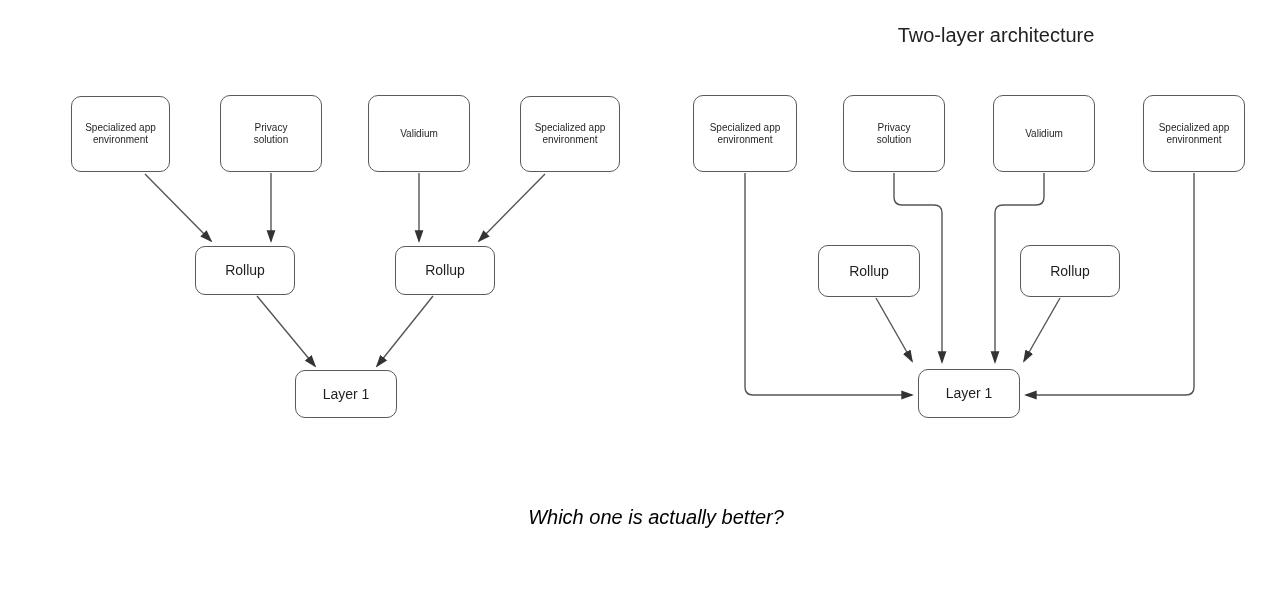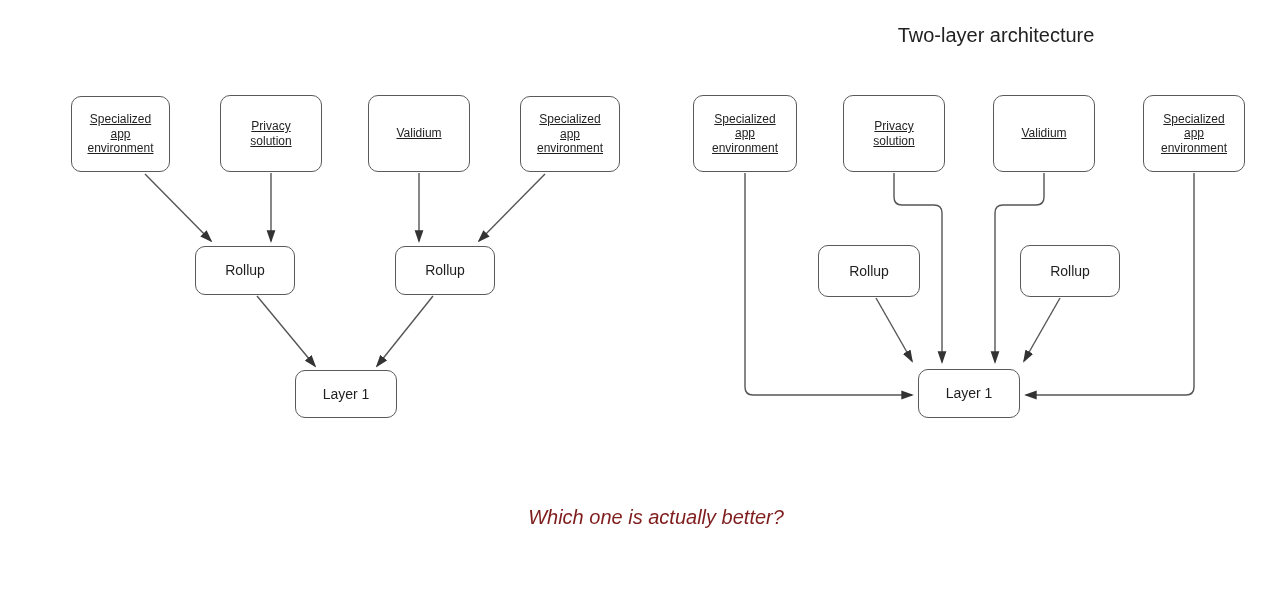--- a/index.html
+++ b/index.html
@@ -12,25 +12,25 @@
     position:absolute;transform:translateX(-50%);
     font-size:20px;color:#212121;white-space:nowrap;
   }
   .node{
     position:absolute;box-sizing:border-box;
     background:#ffffff;border:1.5px solid #5a5a5a;border-radius:10px;
     display:flex;align-items:center;justify-content:center;
     color:#1f1f1f;text-align:center;
   }
   .node .lbl{display:block;line-height:1.2;}
-  .node.small{font-size:12px;text-decoration:underline;}
+  .node.small{font-size:10px;}
   .node.big{font-size:14px;}
   .caption{
     position:absolute;transform:translateX(-50%);
-    font-style:italic;font-size:20px;color:#7f1d1d;white-space:nowrap;text-align:right;
+    font-style:italic;font-size:20px;color:#000000;white-space:nowrap;text-align:right;
   }
 </style>
 </head>
 <body>
 
 <div class="canvas">
 
   <svg class="edges" width="1280" height="593" viewBox="0 0 1280 593">
     <defs>
       <marker id="arrow" viewBox="0 0 10 7" refX="8.5" refY="3.5" markerWidth="9" markerHeight="7" orient="auto-start-reverse">

